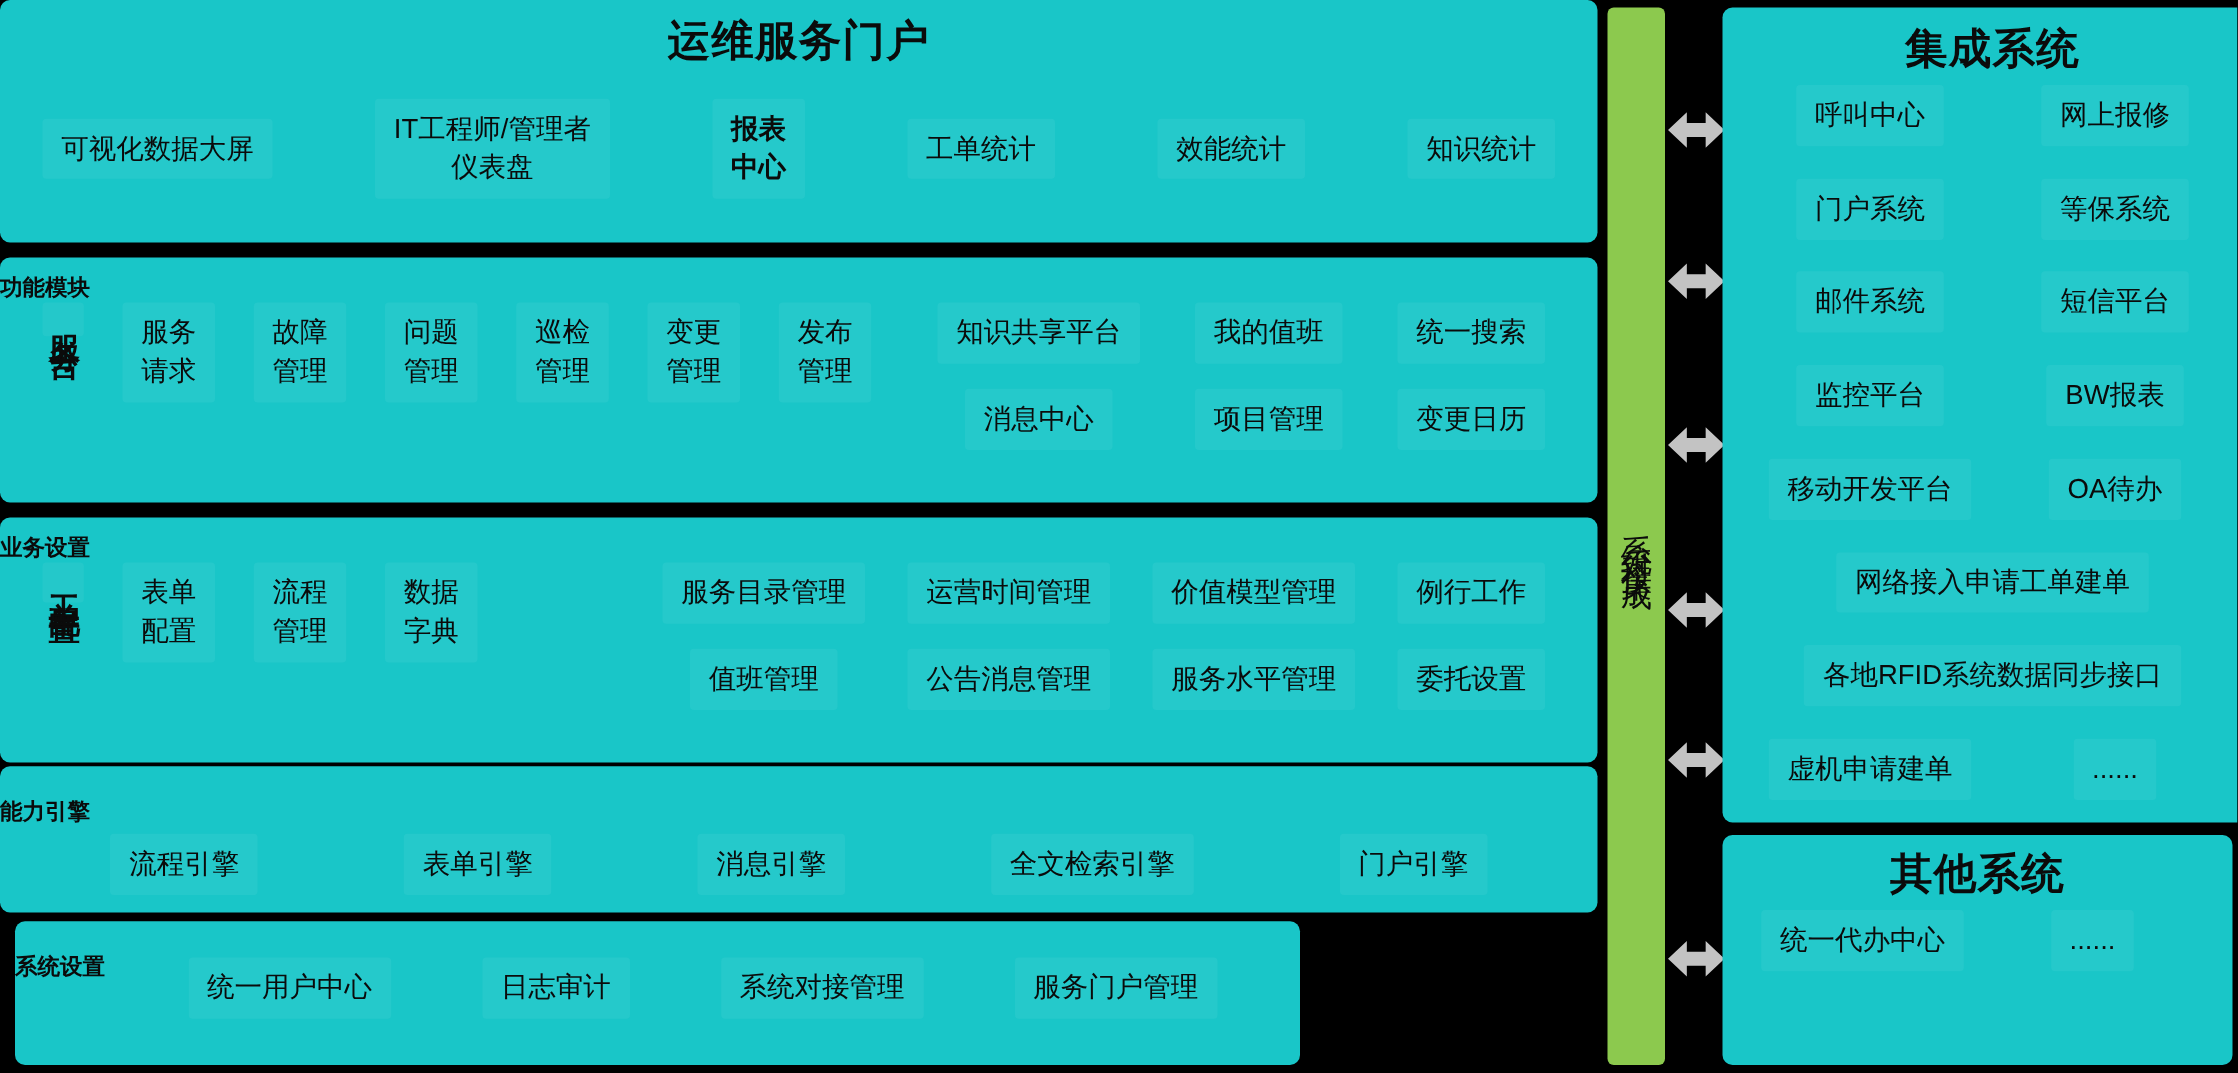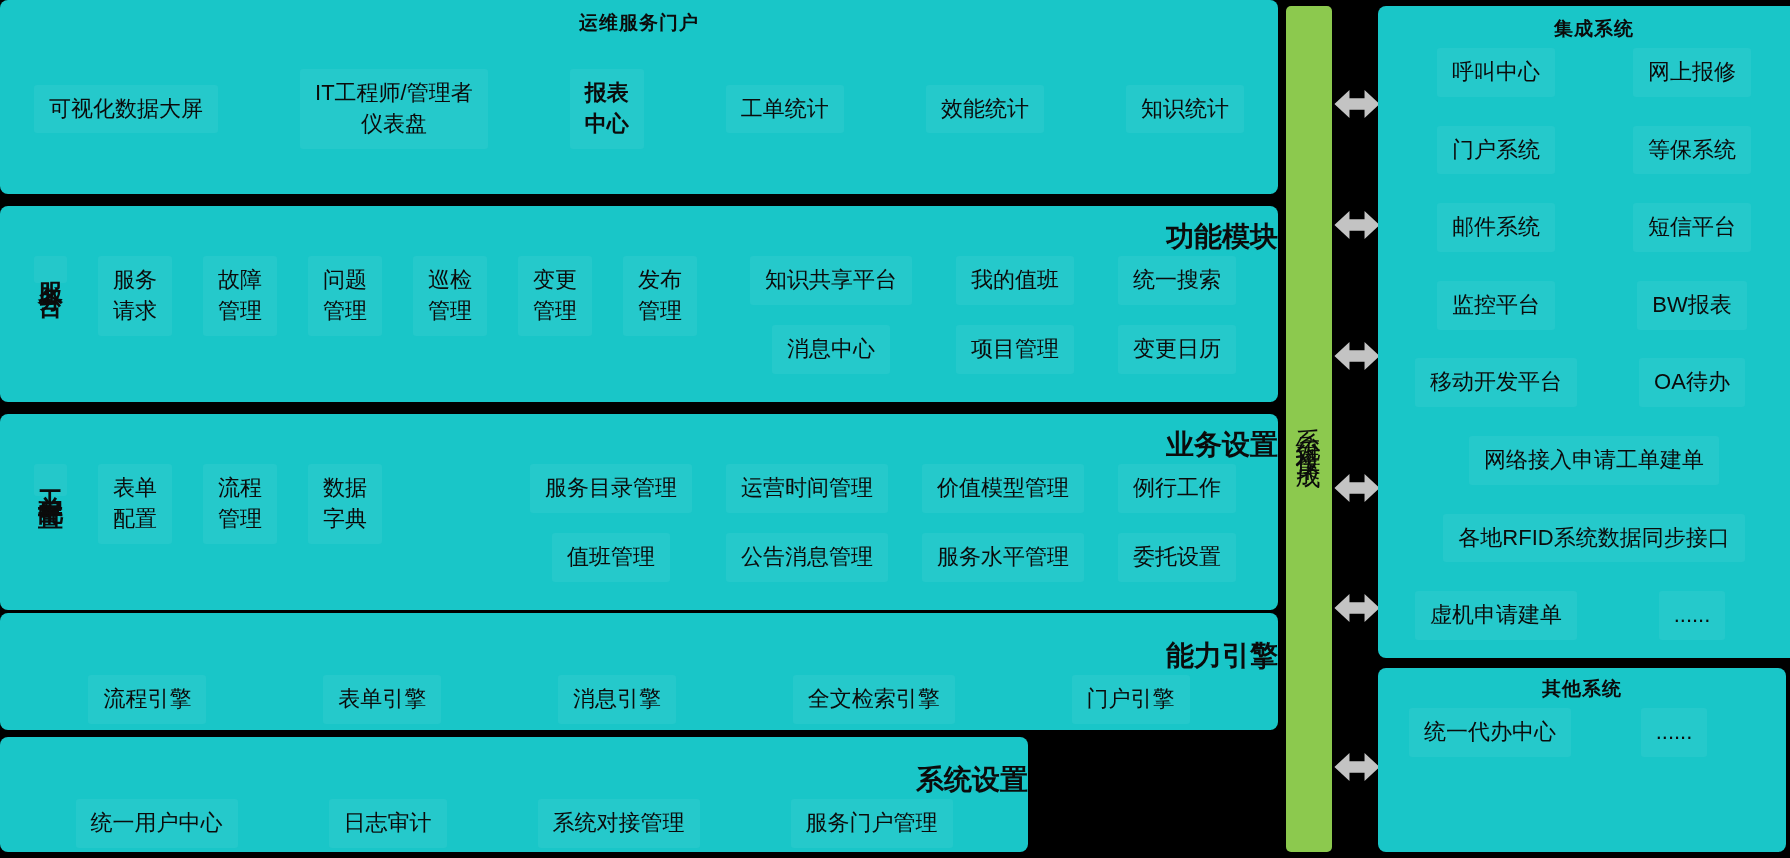--- a/index.html
+++ b/index.html
@@ -1,21 +1,21 @@
 <!DOCTYPE html>
 <html style="--teal: #19c6c8; --green: #8cc94e;"><head>
 <meta charset="utf-8">
 <style>
   * { margin:0; padding:0; box-sizing:border-box; }
   html,body { background:#000; }
   body { font-family:"Liberation Sans","DejaVu Sans",sans-serif; }
   #canvas { position:relative; width:1790px; height:858px; background:#000; color:#0b0b0b; overflow:hidden; }
   .box { position:absolute; background:var(--teal,#19c6c8); border-radius:8px; }
-  .title-lg { font-size:19px; font-weight:bold; text-align:center; letter-spacing:1px; }
-  .title-md { font-size:28px; font-weight:bold; text-align:right; }
+  .title-lg { font-size:34px; font-weight:bold; text-align:center; letter-spacing:1px; }
+  .title-md { font-size:18px; font-weight:bold; text-align:left; }
   .card { background:rgba(255,255,255,0.055); border-radius:3px; padding:9px 15px;
           font-size:22px; text-align:center; white-space:pre-line; line-height:1.4; }
   .bold { font-weight:bold; }
   .v-label { writing-mode:vertical-rl; text-orientation:upright; font-weight:bold;
              font-size:25px; letter-spacing:5px; line-height:1; padding:6px 4px;
              background:rgba(255,255,255,0.05); border-radius:3px; }
   
   #portal-top { left:0; top:6; width:1278px; height:194px; display:flex; flex-direction:column; }
   #portal-top .hdr { padding-top:10px; }
   #portal-top .row { flex:1; display:flex; align-items:center; justify-content:space-between; padding:0 34px 12px; }
@@ -23,21 +23,21 @@
   #modules-box .hdr, #business-box .hdr { padding-top:12px; }
   .side-row { flex:1; display:flex; align-items:flex-start; padding:0 34px 10px; gap:31px; }
   .side-grid { margin-left:auto; margin-right:8px; display:grid; justify-items:center; align-items:center;
                column-gap:44px; row-gap:20px; }
   #modules-box .side-grid { grid-template-columns:repeat(3,auto); }
   #business-box { left:0; top:414px; width:1278px; height:196px; display:flex; flex-direction:column; }
   #business-box .side-grid { grid-template-columns:repeat(4,auto); column-gap:34px; }
   #engines-box { left:0; top:613px; width:1278px; height:117px; display:flex; flex-direction:column; }
   #engines-box .hdr, #system-box .hdr { padding-top:24px; }
   .spread-row { flex:1; display:flex; align-items:center; justify-content:space-around; padding:0 30px 8px; }
-  #system-box { left:0; top:737px; width:1028px; height:115px; display:flex; flex-direction:column; }
+  #system-box { left:12px; top:737px; width:1028px; height:115px; display:flex; flex-direction:row; }
   
   #green-bar { position:absolute; left:1286px; top:6px; width:46px; height:846px;
                background:var(--green,#8cc94e); border-radius:5px;
                display:flex; align-items:center; justify-content:center; }
   #green-bar .v-text { writing-mode:vertical-rl; text-orientation:upright; font-size:25px;
                        letter-spacing:7px; color:#0b0b0b; background:none; font-weight:normal; }
   .arrow { position:absolute; left:1334px; width:46px; height:32px; }
   .arrow svg { display:block; width:100%; height:100%; }
   
   #integration-box { left:1378px; top:6px; width:432px; height:652px; display:flex; flex-direction:column; padding:10px 20px 18px; }

